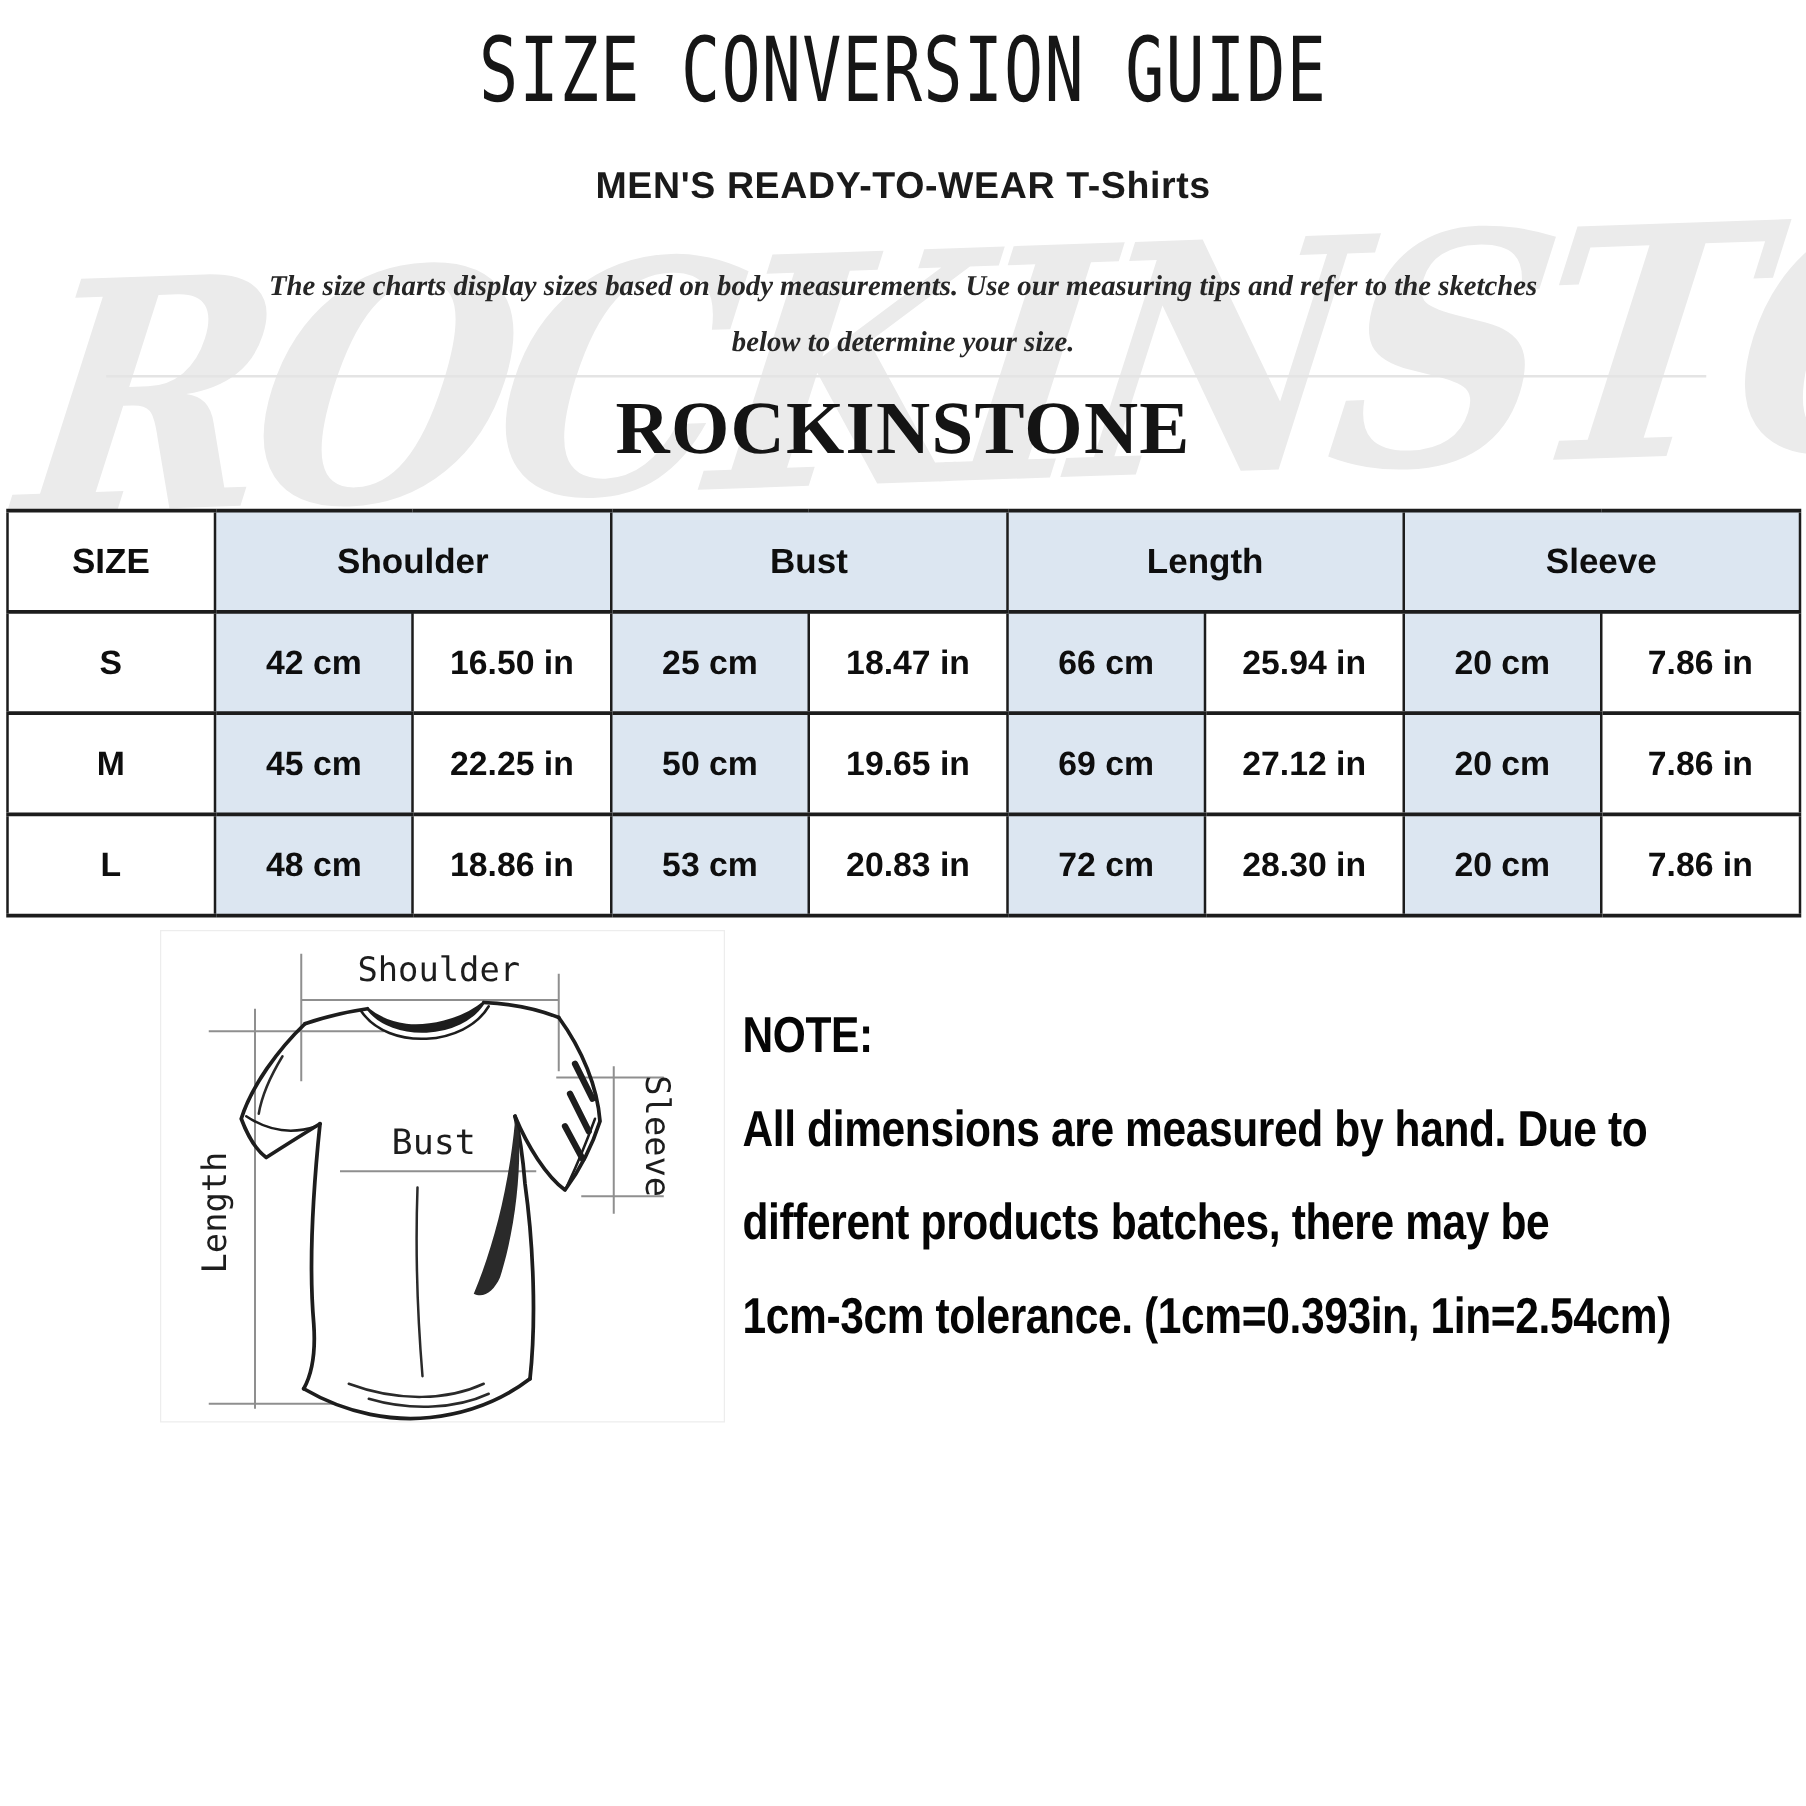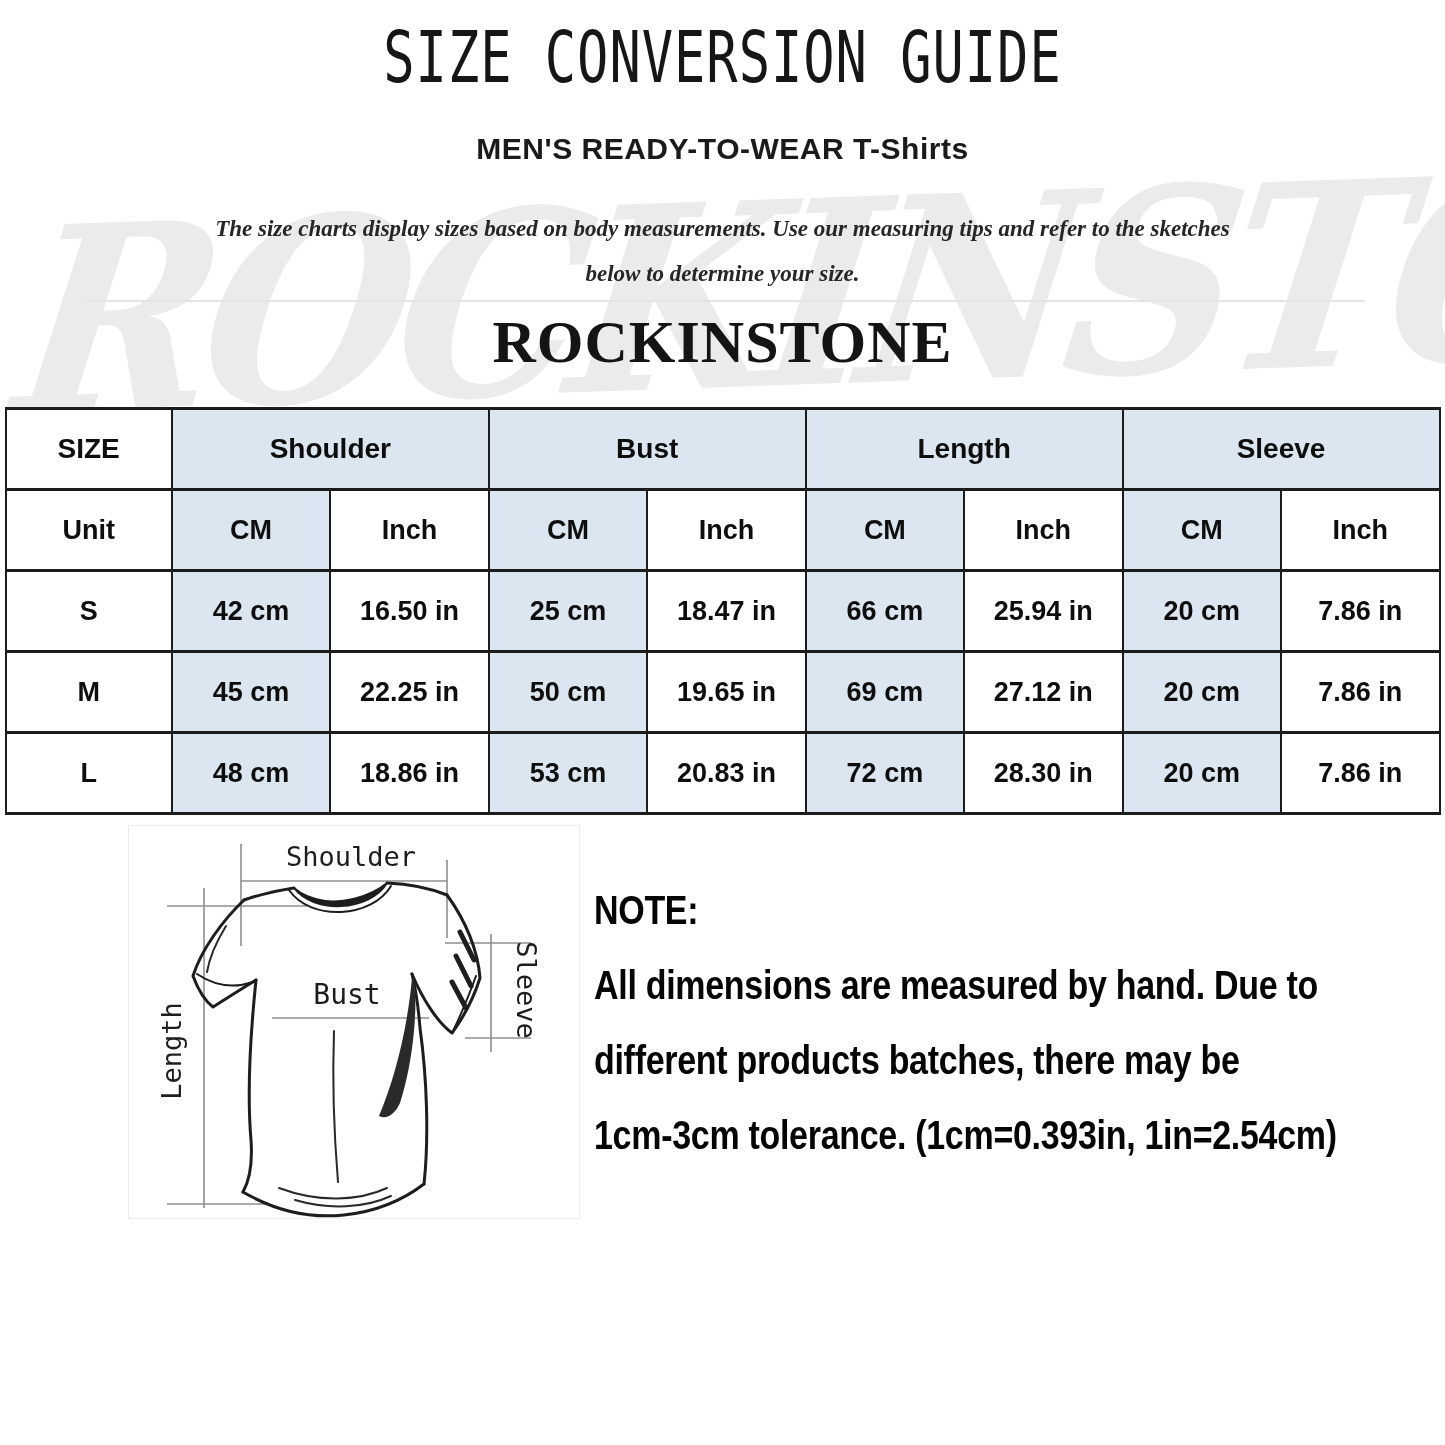--- a/index.html
+++ b/index.html
@@ -75,31 +75,20 @@
         <col style="width:11.05%">
           <col style="width:11.05%">
       </colgroup>
       <tbody>
         <tr class="group-row">
           <td>SIZE</td>
           <td class="blue" colspan="2">Shoulder</td>
           <td class="blue" colspan="2">Bust</td>
           <td class="blue" colspan="2">Length</td>
           <td class="blue" colspan="2">Sleeve</td>
-        </tr>
-        <tr>
-          <td>Unit</td>
-          <td class="blue">CM</td>
-          <td>Inch</td>
-          <td class="blue">CM</td>
-          <td>Inch</td>
-          <td class="blue">CM</td>
-          <td>Inch</td>
-          <td class="blue">CM</td>
-          <td>Inch</td>
         </tr>
       <tr>
     <td>S</td>
     <td class="blue">42 cm</td>
     <td>16.50 in</td>
     <td class="blue">25 cm</td>
     <td>18.47 in</td>
     <td class="blue">66 cm</td>
     <td>25.94 in</td>
     <td class="blue">20 cm</td>

